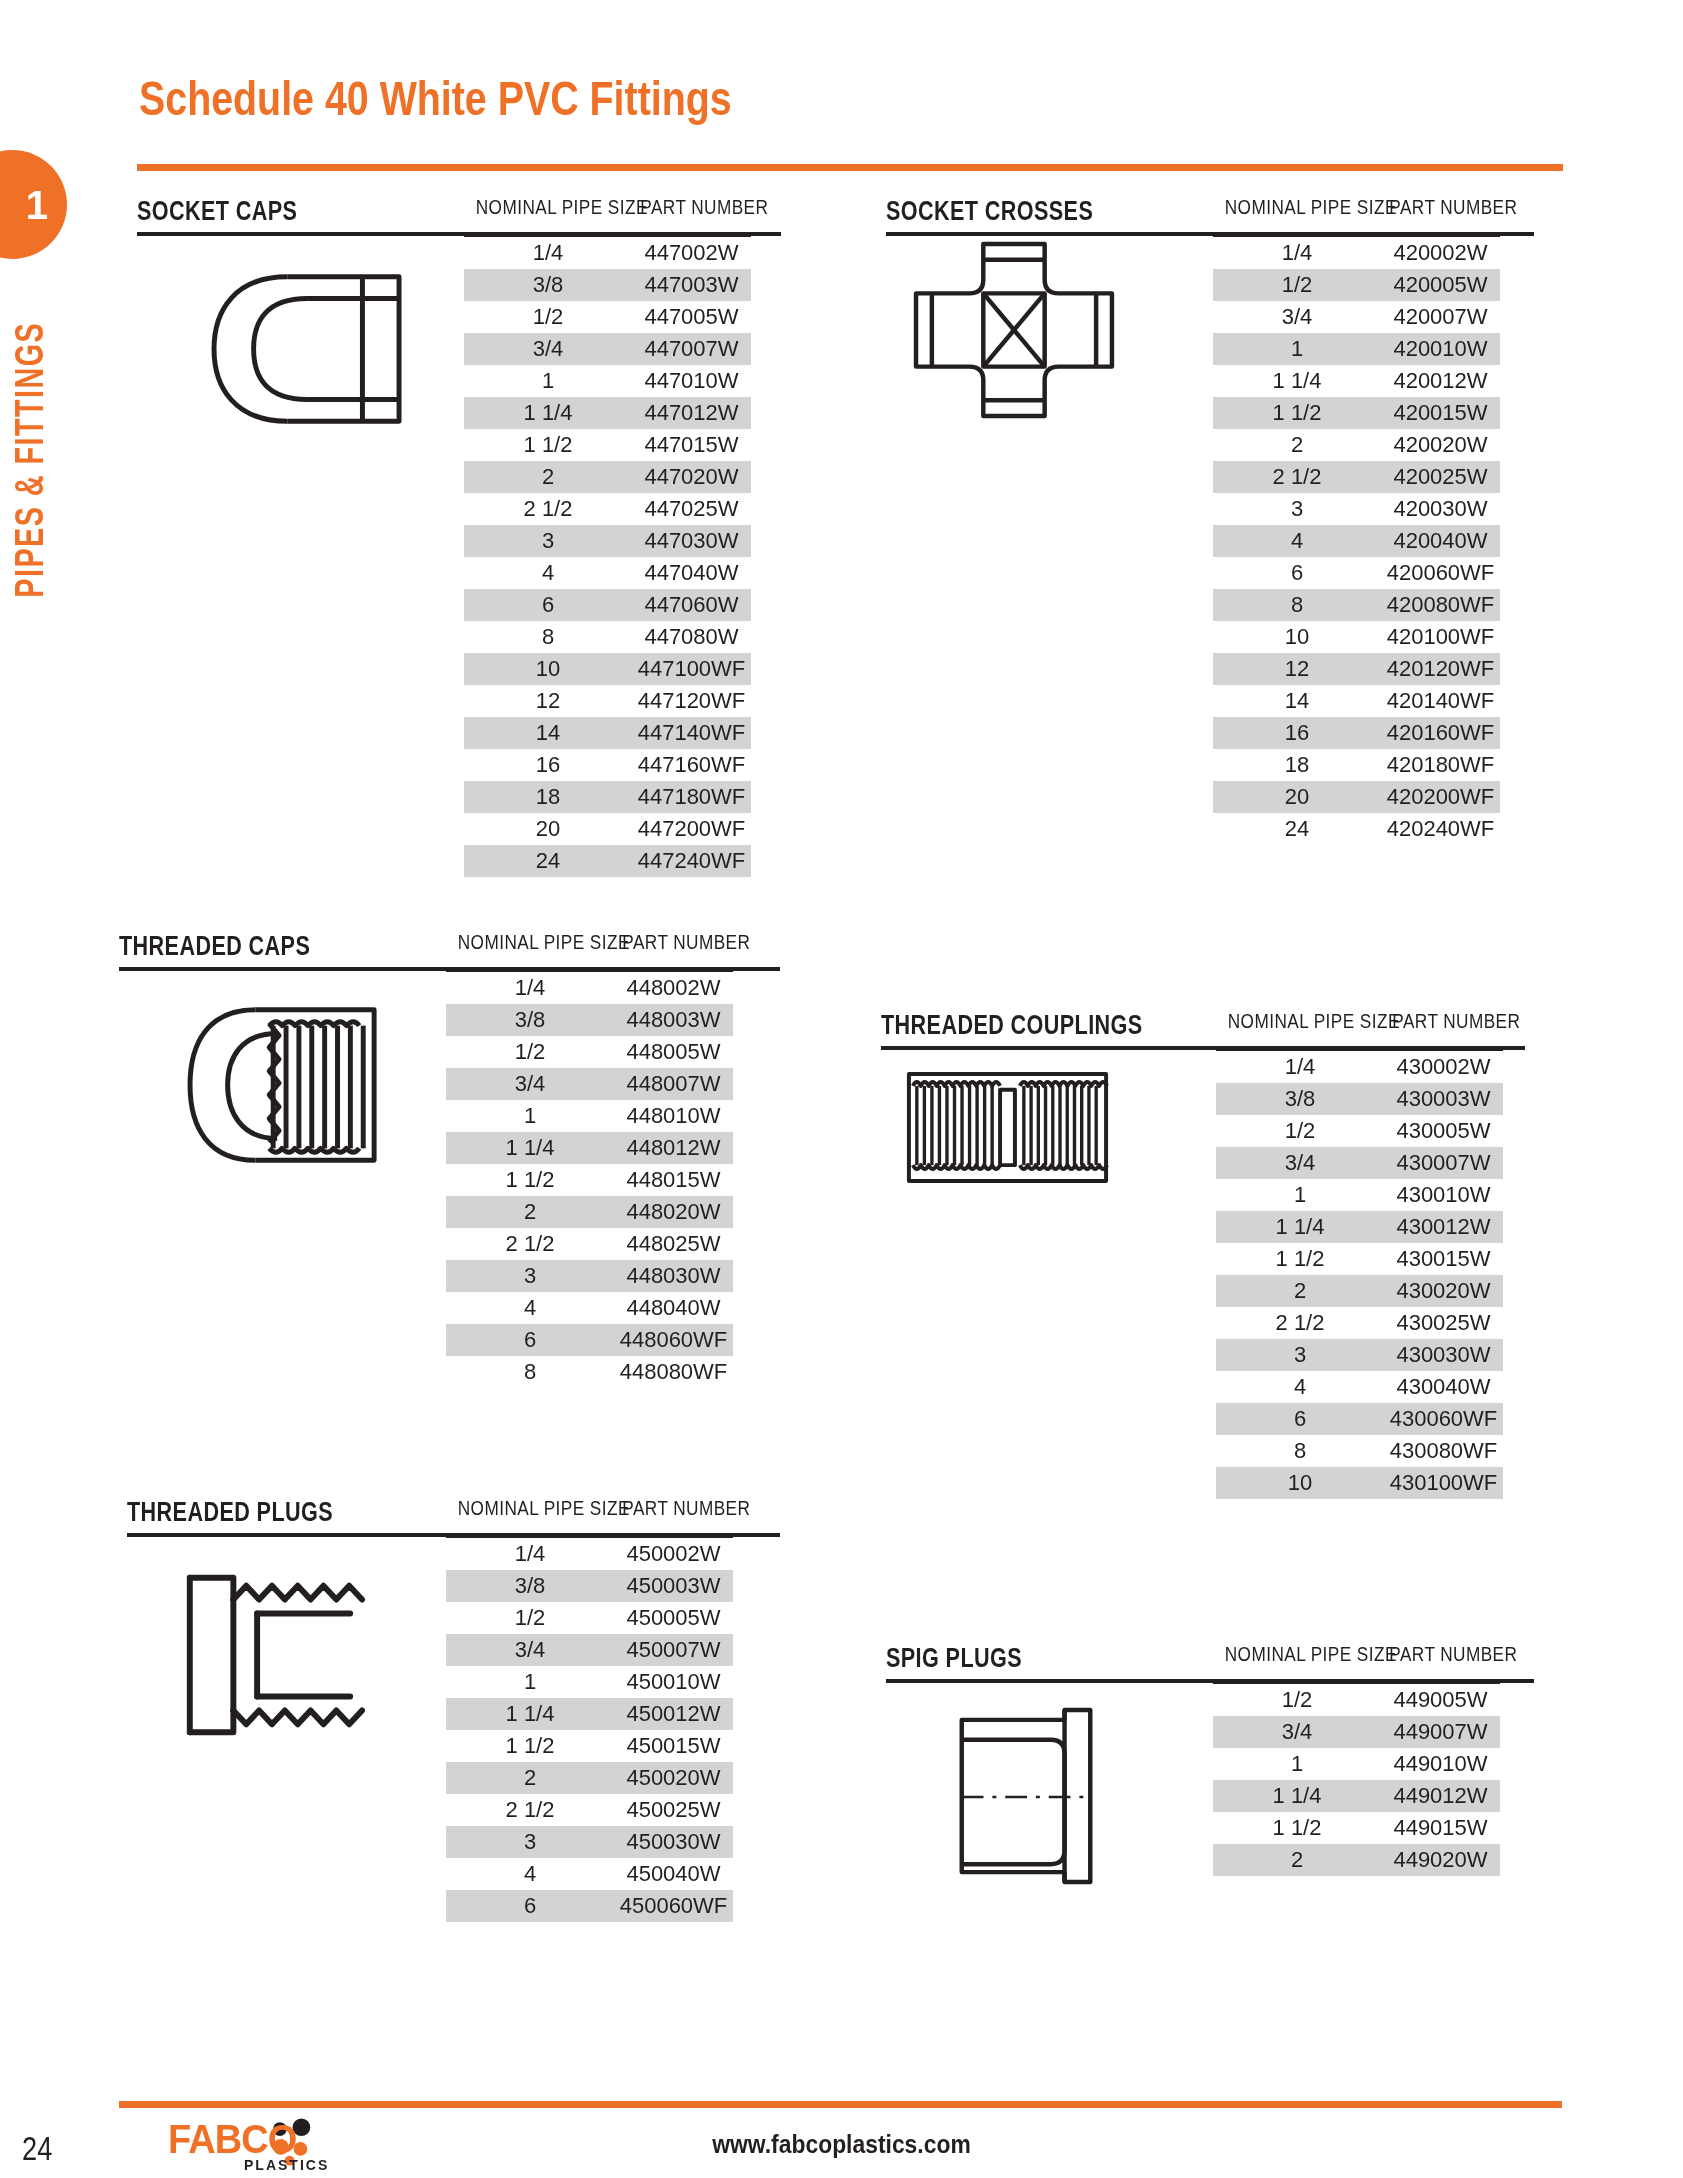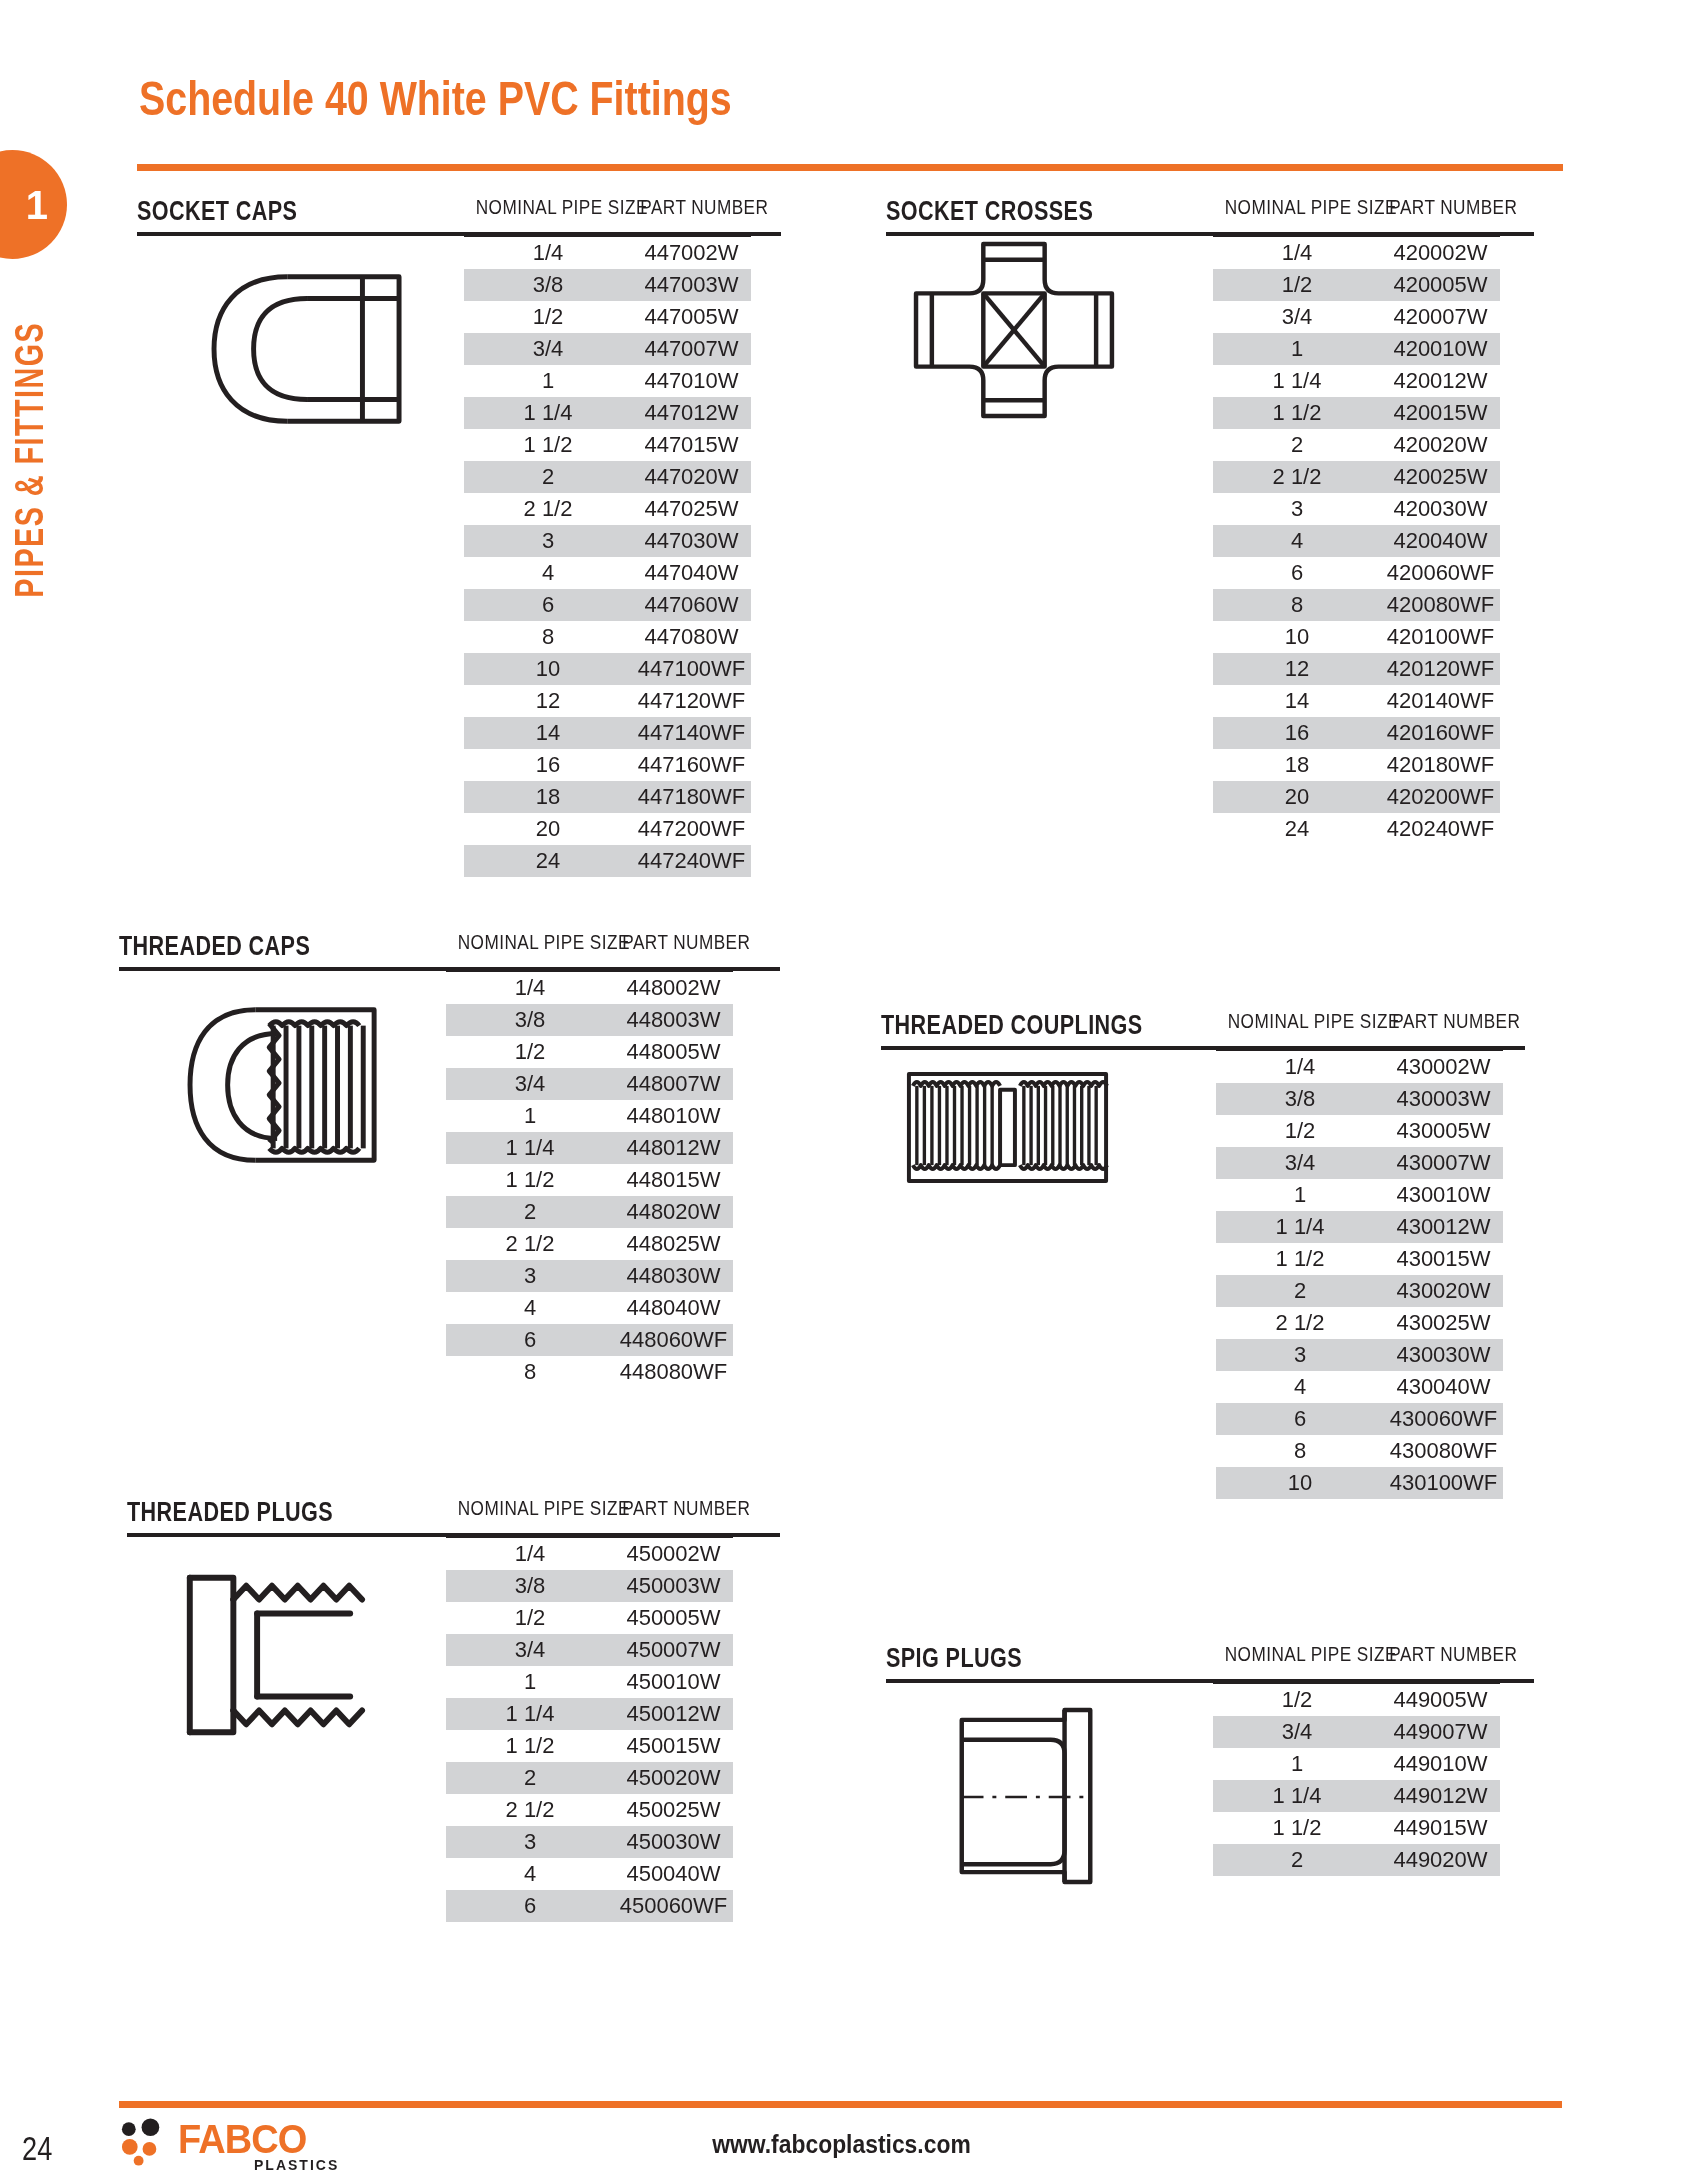--- a/index.html
+++ b/index.html
@@ -102,21 +102,21 @@
   .foot-rule {
     position: absolute; left: 119px; top: 2101px;
     width: 1443px; height: 7px; background: #ee7127;
   }
   .page-num {
     position: absolute; left: 22px; top: 2129px;
     font-size: 34px; color: #231f20;
     font-family: "Liberation Sans Narrow", "Liberation Sans", sans-serif;
     transform: scaleX(0.8); transform-origin: left center;
   }
-  .logo { position: absolute; left: 117px; top: 2117px; width: 218px; height: 55px; }
+  .logo { position: absolute; left: 107px; top: 2117px; width: 218px; height: 55px; text-align: right; }
   .logo-word {
     position: absolute; left: 61px; top: 0;
     font-size: 40px; font-weight: bold; color: #ee7127;
     font-family: "Liberation Sans Narrow", "Liberation Sans", sans-serif;
     letter-spacing: -1px;
     transform: scaleX(0.95); transform-origin: left center;
   }
   .logo-sub {
     position: absolute; left: 137px; top: 40px;
     font-size: 14px; font-weight: bold; color: #231f20;

